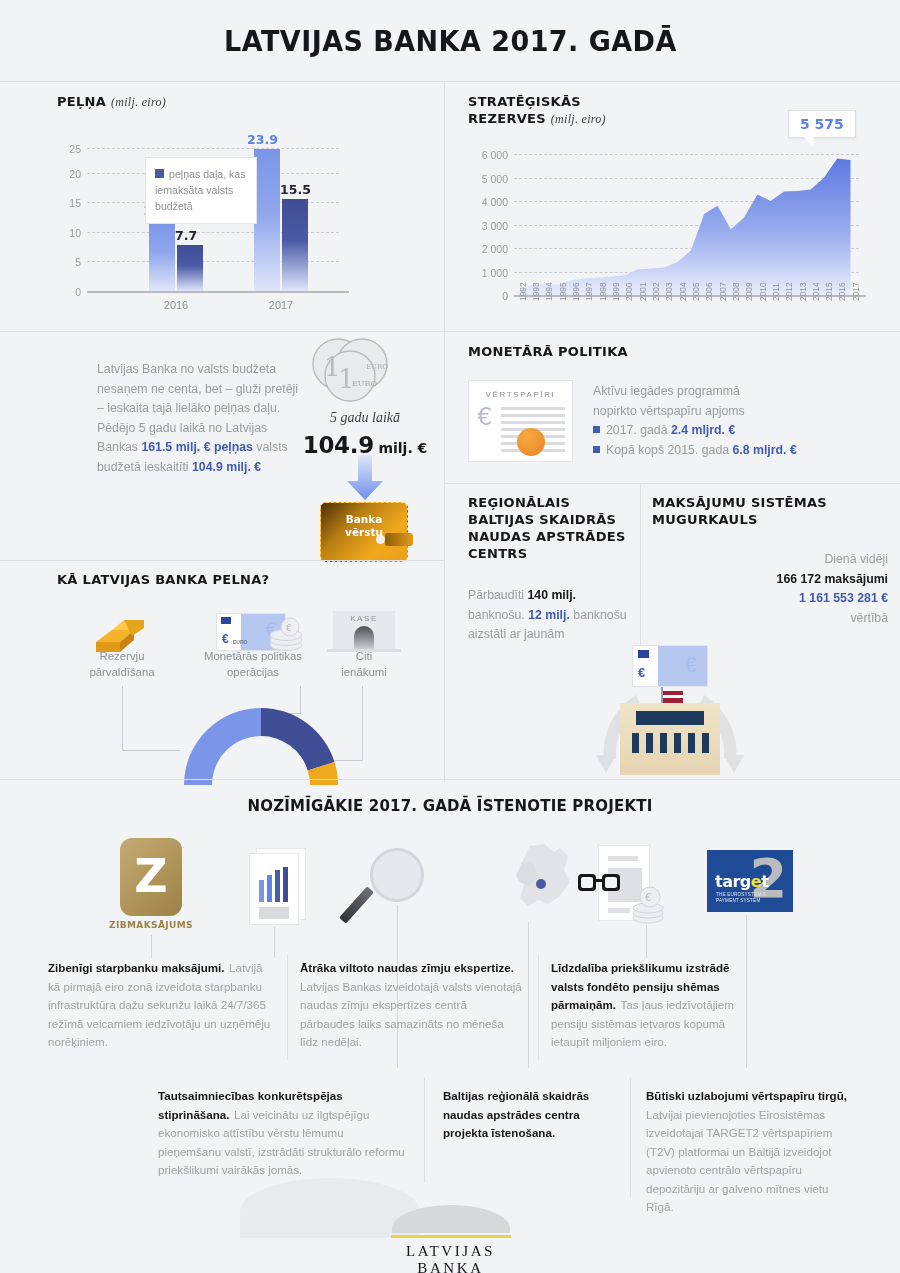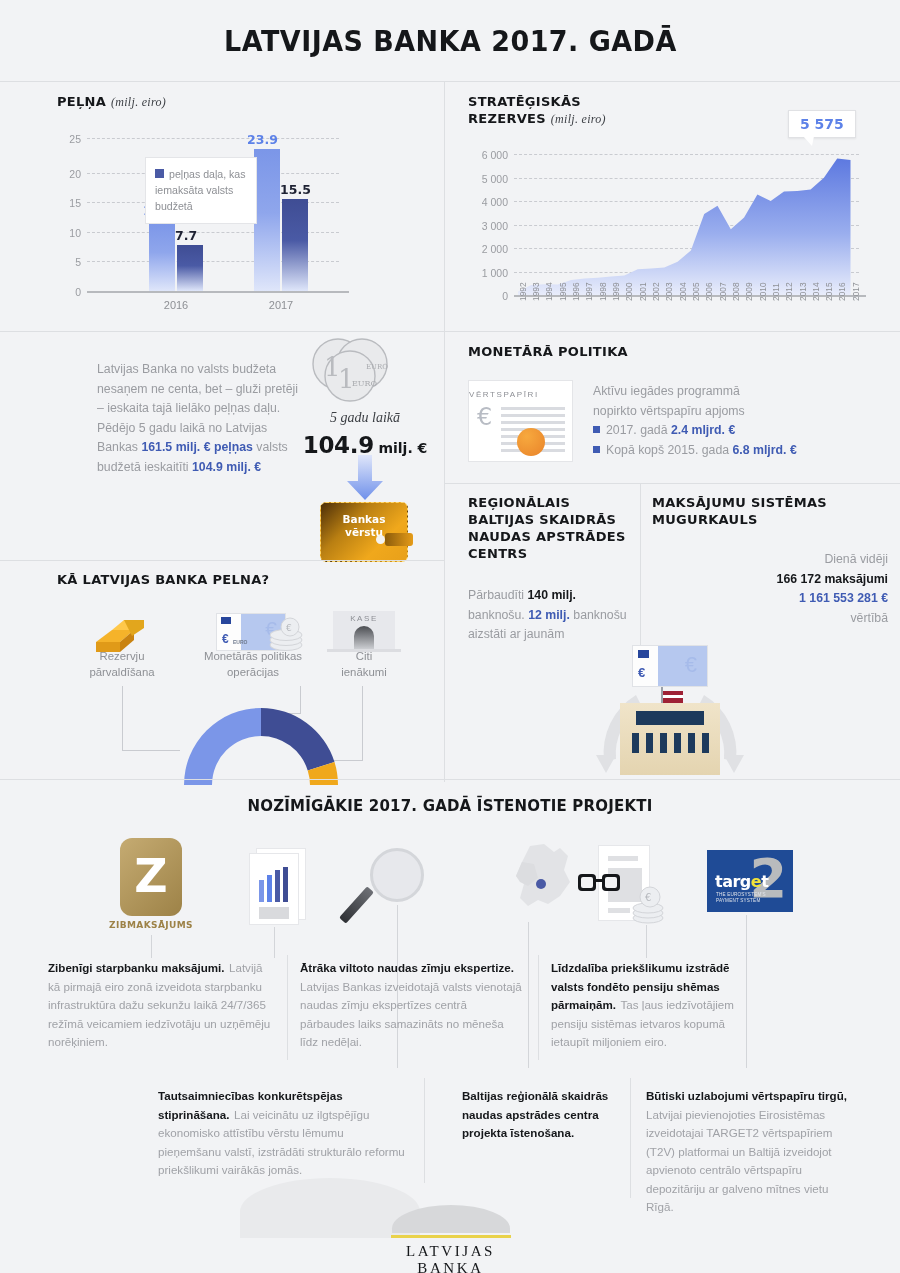--- a/index.html
+++ b/index.html
@@ -88,21 +88,21 @@
                    background: linear-gradient(to right,#8c5c0b,#e59b18); border-radius: 3px; }
   .wallet .btn { position:absolute; right: 22px; top: 32px; width: 9px; height: 9px; border-radius: 50%;
                  background: #f3f3f3; }
 
   
   .sec-mon { position: absolute; left: 468px; top: 343px; width: 420px; }
   .note {
     width: 105px; height: 82px; background: #fff; border: 1px solid #e4e5e8;
     position: relative; overflow: hidden;
   }
-  .note .cap { position: absolute; left:0; top: 9px; width:100%; font-size: 8px; letter-spacing: 1.6px; color: #8d8f95; }
+  .note .cap { position: absolute; left:0; top: 9px; width:100%; text-align:center; font-size: 8px; letter-spacing: 1.6px; color: #8d8f95; }
   .note .eur { position: absolute; left: 8px; top: 22px; font-size: 24px; color: #b8bcc4; font-family:"DejaVu Sans", sans-serif;}
   .note .ln { position: absolute; left: 32px; height: 3px; background: #d9dbe0; width: 64px; }
   .note .sun { position: absolute; left: 48px; top: 47px; width: 28px; height: 28px; border-radius: 50%;
                background: radial-gradient(circle at 35% 30%, #f7a93e, #e9832a); }
   .bul { display:inline-block; width:7px; height:7px; background:#3f5bb3; margin-right:6px; vertical-align: 1px;}
 
   
   .sec-cash { position: absolute; left: 468px; top: 494px; width: 160px; }
   .sec-pay  { position: absolute; left: 652px; top: 494px; width: 236px; }
 
@@ -193,21 +193,21 @@
         </div>
       <div class="gl" style="top:100.7px">
           <span class="axis-lbl">10</span>
         </div>
       <div class="gl" style="top:71.1px">
           <span class="axis-lbl">15</span>
         </div>
       <div class="gl" style="top:41.5px">
           <span class="axis-lbl">20</span>
         </div>
-      <div class="gl" style="top:7px">
+      <div class="gl" style="top:17px">
           <span class="axis-lbl">25</span>
         </div>
       <div class="baseline"></div>
 
       <div class="bar light" style="left:62px;height:69.9px"></div>
       <div class="bar dark" style="left:90px;height:45.6px"></div>
       <div class="bar-val light" style="left:56px;top:72px">11.8</div>
       <div class="bar-val dark" style="left:88px;top:97px">7.7</div>
       <div class="x-lbl" style="left:89px">2016</div>
 
@@ -335,21 +335,21 @@
         <linearGradient id="ag" x1="0" y1="0" x2="0" y2="1">
       <stop offset="0%" stop-color="#dfe6fa"></stop>
           <stop offset="100%" stop-color="#6f90ea"></stop>
         </linearGradient>
       </defs>
     <polygon points="13,0 27,0 27,26 38,26 20,45 2,26 13,26" fill="url(#ag)"></polygon>
   </svg>
 
   <div class="wallet">
     <div class="lbl">
-      <div>Bankas</div>
+      <div>Banka</div>
       <div>vērstu</div>
     </div>
     <div class="strap"></div>
     <div class="btn"></div>
   </div>
 
   <div class="sec-mon">
     <div class="sec-title">MONETĀRĀ POLITIKA</div>
     <div style="display:flex;gap:20px;margin-top:20px">
       <div class="note">
@@ -565,21 +565,21 @@
   </div>
   <div class="pcard" style="left:158px;top:1086px;width:248px">
     <span class="h">Tautsaimniecības konkurētspējas stiprināšana.</span>
     <span class="t"> Lai veicinātu uz ilgtspējīgu ekonomisko attīstību vērstu lēmumu pieņemšanu valstī, izstrādāti strukturālo reformu priekšlikumi vairākās jomās.</span>
   </div>
 
   <div class="pcard" style="left:551px;top:958px;width:198px">
     <span class="h">Līdzdalība priekšlikumu izstrādē valsts fondēto pensiju shēmas pārmaiņām.</span>
     <span class="t">Tas ļaus iedzīvotājiem pensiju sistēmas ietvaros kopumā ietaupīt miljoniem eiro.</span>
   </div>
-  <div class="pcard" style="left:462px;top:1086px;width:180px">
+  <div class="pcard" style="left:443px;top:1086px;width:180px">
     <span class="h">Baltijas reģionālā skaidrās naudas apstrādes centra projekta īstenošana.</span>
     <span class="t"></span>
   </div>
   <div class="pcard" style="left:646px;top:1086px;width:212px">
     <span class="h">Būtiski uzlabojumi vērtspapīru tirgū,</span>
     <span class="t"> Latvijai pievienojoties Eirosistēmas izveidotajai TARGET2 vērtspapīriem (T2V) platformai un Baltijā izveidojot apvienoto centrālo vērtspapīru depozitāriju ar galveno mītnes vietu Rīgā.</span>
   </div>
 
   <div class="watermark"></div>
   <div class="logo">

